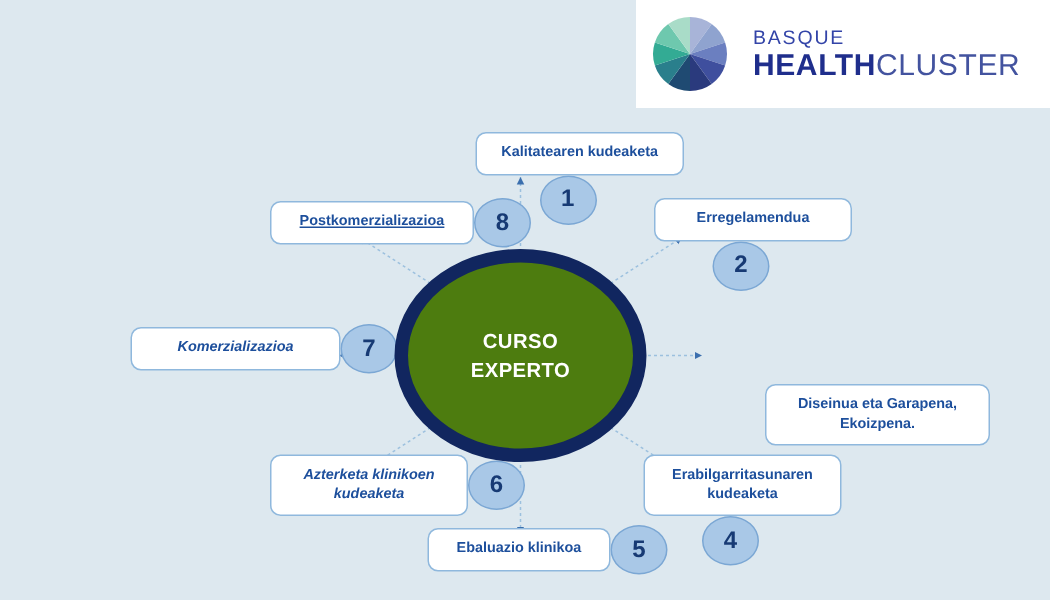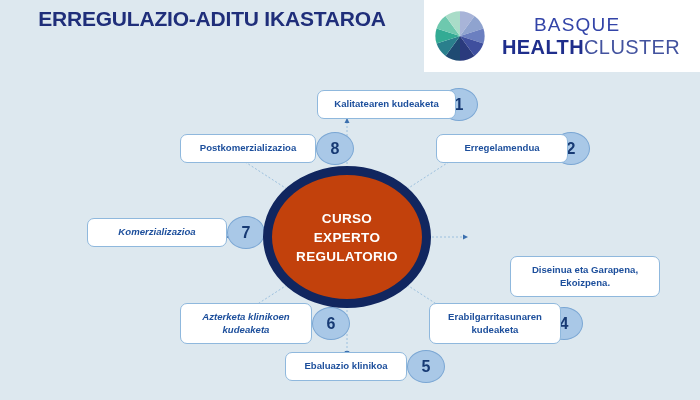--- a/index.html
+++ b/index.html
@@ -28,47 +28,47 @@
     background:#ffffff;
     display:flex; align-items:center;
   }
   #logo-mark {
     width:56px; height:56px; margin-left:8px; flex:0 0 auto;
   }
   #logo-text {
     margin-left:14px; color:#2b3a9c;
     line-height:1.0;
   }
-  #logo-text .l1 { font-size:19px; letter-spacing:1.2px; font-weight:normal; color:#3344a8;margin-left:32px; }
+  #logo-text .l1 { font-size:13px; letter-spacing:1.2px; font-weight:normal; color:#3344a8; }
   #logo-text .l2 { font-size:20px; letter-spacing:0.4px; margin-top:3px; }
   #logo-text .l2 b { font-weight:bold; color:#1f2e8c; }
   #logo-text .l2 span { font-weight:normal; color:#43539f; }
 
   
   #diagram { position:absolute; left:0; top:72px; width:700px; height:328px; }
   #spokes { position:absolute; left:0; top:0; width:700px; height:328px; }
 
   
   #hub {
     position:absolute;
     left:263px; top:94px; width:168px; height:142px;
     border-radius:50%;
-    background:#c2410c;
+    background:#4d7c0f;
     border:9px solid #11265f;
     box-sizing:border-box;
     display:flex; flex-direction:column;
     align-items:center; justify-content:center;
     color:#ffffff; font-weight:bold; font-size:13.5px;
     line-height:19px; letter-spacing:0.3px;
     z-index:4;
   }
 
   
   .node { position:absolute; display:flex; align-items:center; z-index:3; }
-  .node.badge-right { flex-direction:row;padding-left:40px; }
+  .node.badge-right { flex-direction:column;padding-left:40px; }
   .node.badge-left  { flex-direction:row-reverse; }
 
   .node-box {
     background:#ffffff;
     border:1.3px solid #8fb8dd;
     border-radius:7px;
     color:#1d4f9c;
     font-weight:bold;
     font-size:9.6px;
     line-height:12.5px;
@@ -89,21 +89,20 @@
     box-sizing:border-box;
     position:relative; z-index:1;
   }
   .node.badge-right .node-badge { margin-left:-16px; }
   .node.badge-left  .node-badge { margin-right:-16px; }
 </style>
 </head>
 <body>
 
 <div id="header-title">
-  <div>ERREGULAZIO-ADITU IKASTAROA</div>
 </div>
 
 <div id="logo-panel">
   <svg id="logo-mark" viewBox="0 0 100 100">
     <g id="logo-segments">
         <path d="M50,50 L50,6 A44,44 0 0 1 75.86255110086881,14.403252247502309 Z" fill="#a8b4d8"></path>
         <path d="M50,50 L75.86255110086881,14.403252247502309 A44,44 0 0 1 91.84648671698676,36.403252247502316 Z" fill="#8fa3cf"></path>
         <path d="M50,50 L91.84648671698676,36.403252247502316 A44,44 0 0 1 91.84648671698676,63.596747752497684 Z" fill="#6b7fc0"></path>
         <path d="M50,50 L91.84648671698676,63.596747752497684 A44,44 0 0 1 75.86255110086881,85.59674775249769 Z" fill="#3f4f9e"></path>
         <path d="M50,50 L75.86255110086881,85.59674775249769 A44,44 0 0 1 50,94 Z" fill="#2a3a7d"></path>
@@ -138,21 +137,20 @@
         <line x1="347" y1="238" x2="347" y2="284" stroke="#9cc0de" stroke-width="1" stroke-dasharray="2 2" marker-end="url(#arrow)"></line>
         <line x1="287" y1="213" x2="239" y2="244" stroke="#9cc0de" stroke-width="1" stroke-dasharray="2 2" marker-end="url(#arrow)"></line>
         <line x1="262" y1="165" x2="226" y2="165" stroke="#9cc0de" stroke-width="1" stroke-dasharray="2 2" marker-end="url(#arrow)"></line>
         <line x1="287" y1="117" x2="239" y2="86" stroke="#9cc0de" stroke-width="1" stroke-dasharray="2 2" marker-end="url(#arrow)"></line>
       </g>
   </svg>
 
   <div id="hub">
     <div>CURSO</div>
     <div>EXPERTO</div>
-    <div>REGULATORIO</div>
   </div>
 
   <div id="nodes-layer">
       <div class="node badge-right" style="left: 277px; top: 16px;">
         <div class="node-box" style="width: 139px;">Kalitatearen kudeaketa</div>
         <div class="node-badge">1</div>
       </div>
       <div class="node badge-right" style="left: 396px; top: 60px;">
         <div class="node-box" style="width: 132px;">Erregelamendua</div>
         <div class="node-badge">2</div>
@@ -171,16 +169,16 @@
       <div class="node badge-left" style="left: 180px; top: 231px;">
         <div class="node-badge">6</div>
         <div class="node-box" style="width: 132px; font-style: italic;">Azterketa klinikoen kudeaketa</div>
       </div>
       <div class="node badge-left" style="left: 87px; top: 144px;">
         <div class="node-badge">7</div>
         <div class="node-box" style="width: 140px; font-style: italic;">Komerzializazioa</div>
       </div>
       <div class="node badge-left" style="left: 180px; top: 60px;">
         <div class="node-badge">8</div>
-        <div class="node-box" style="width: 136px;">Postkomerzializazioa</div>
+        <div class="node-box" style="width: 136px; text-decoration: underline;">Postkomerzializazioa</div>
       </div>
     </div>
 </div>
 
 </body></html>

